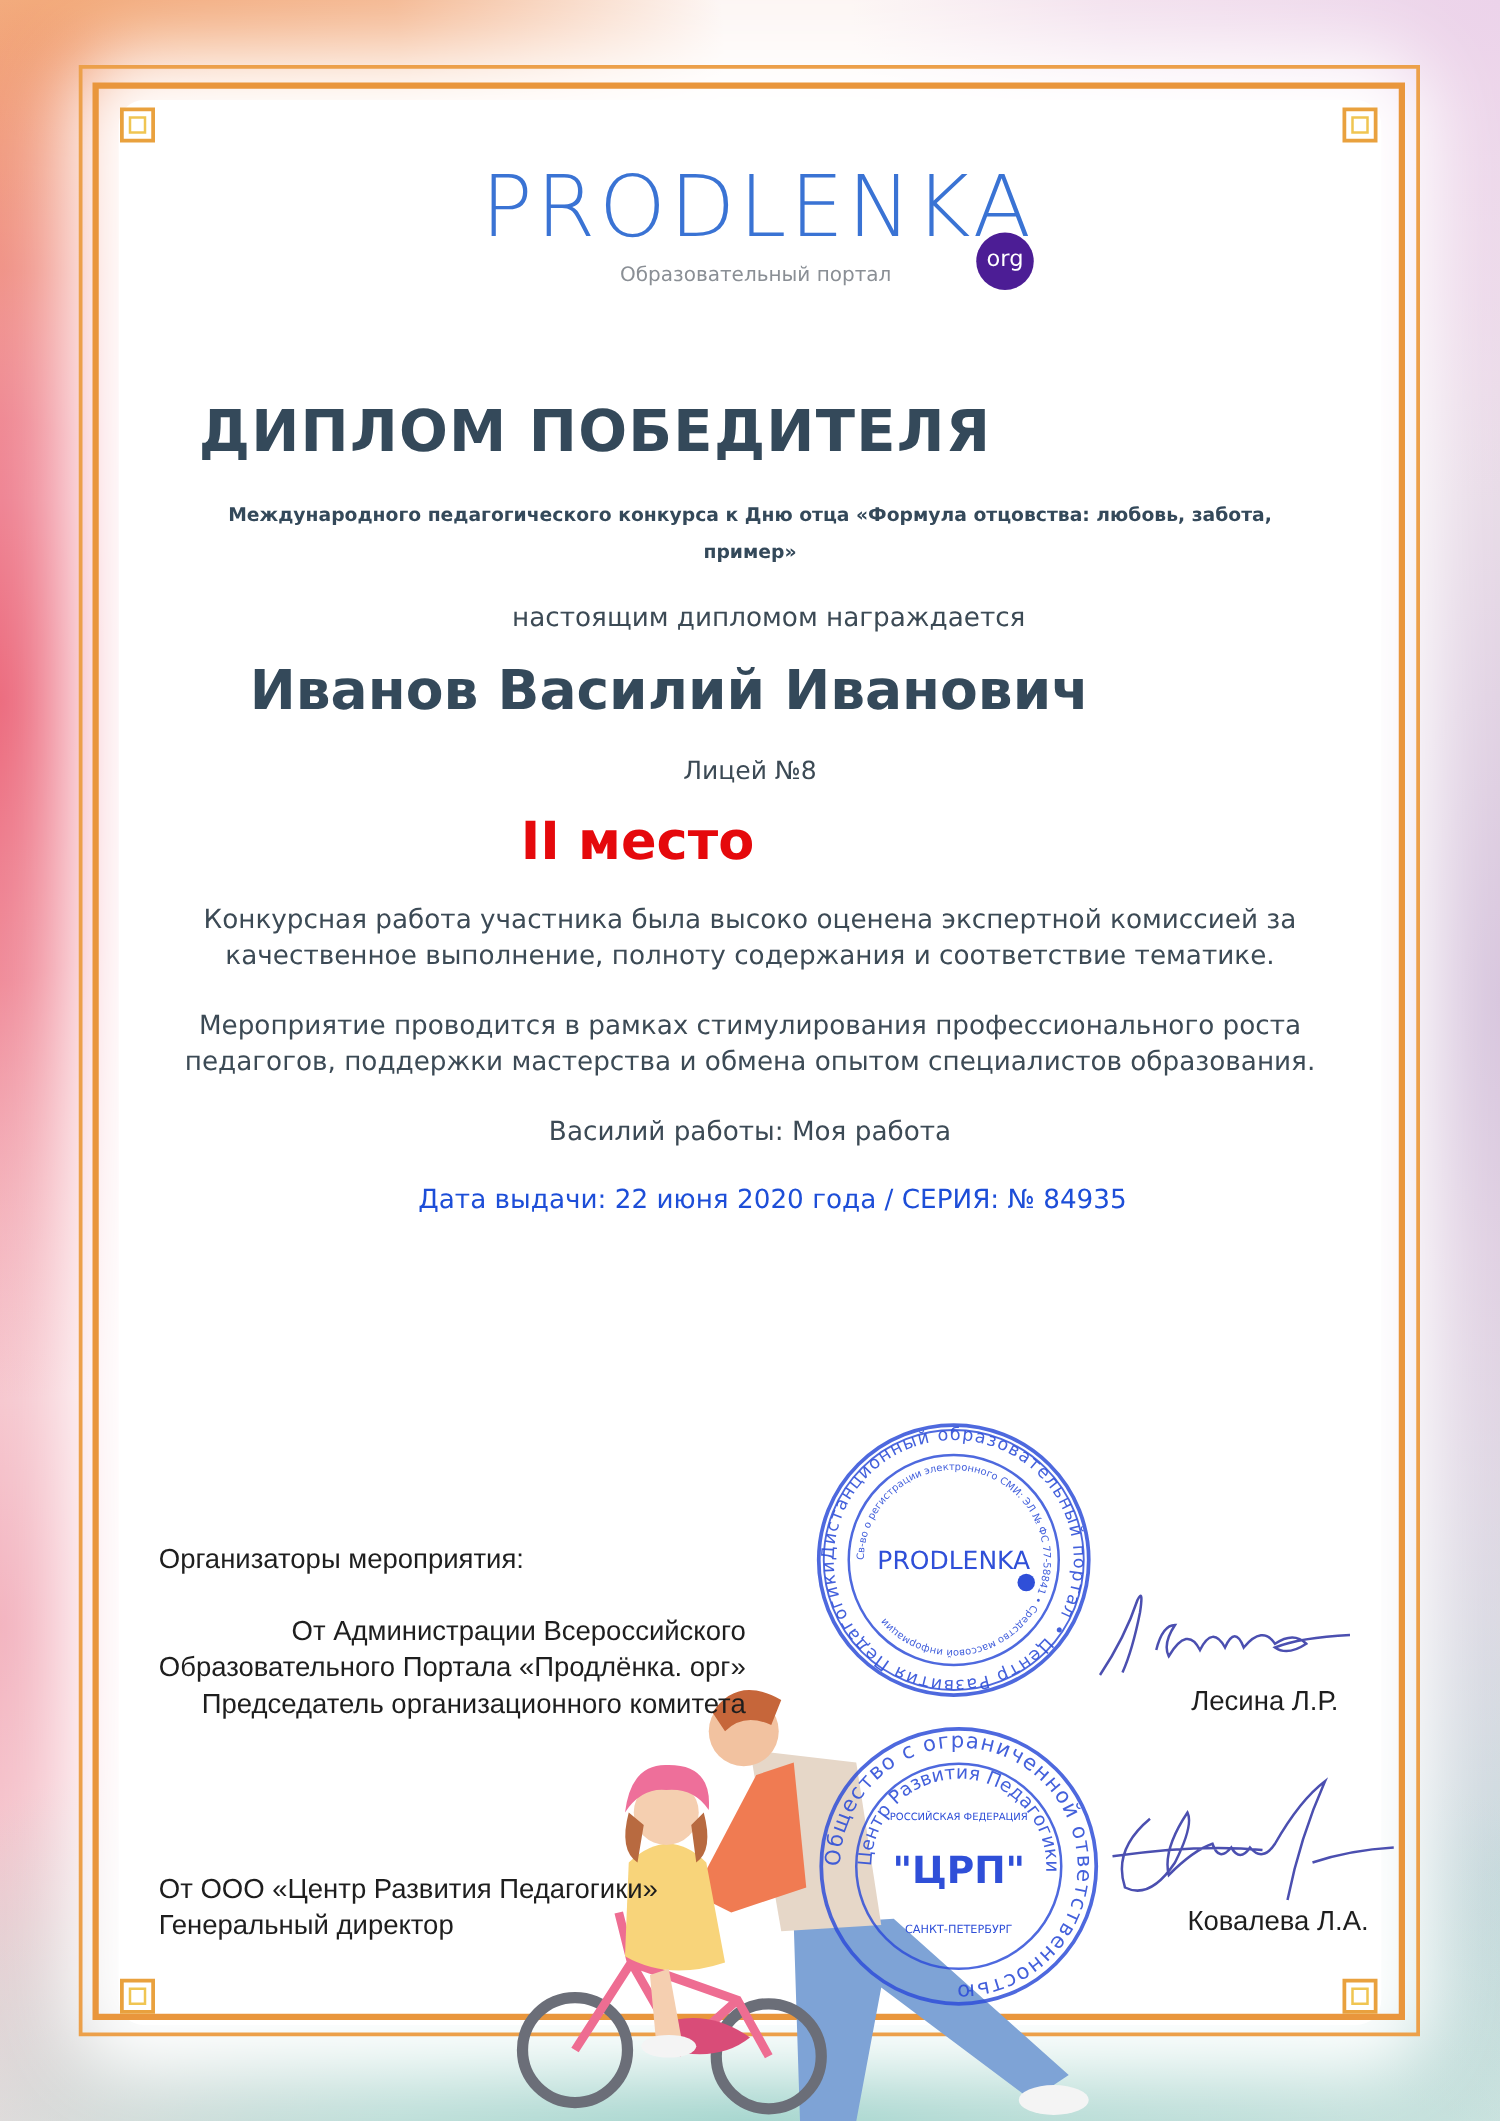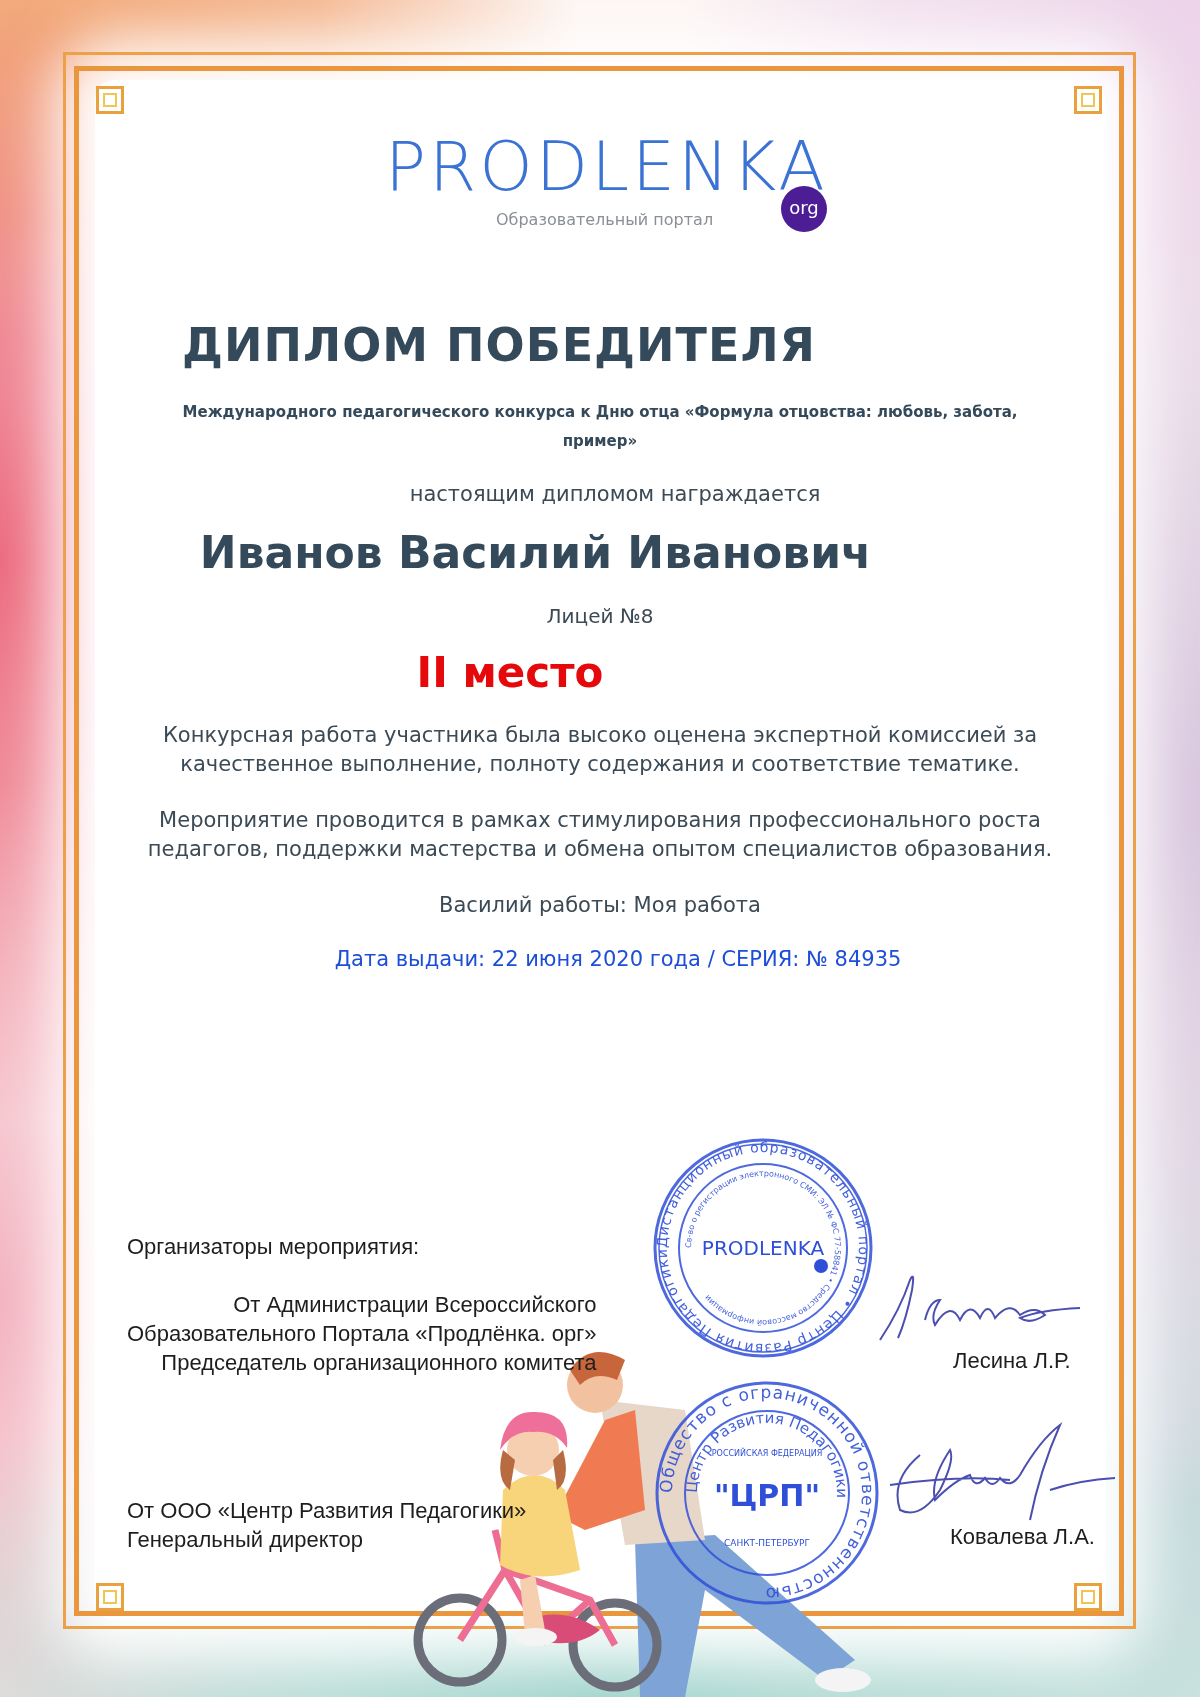--- a/index.html
+++ b/index.html
@@ -48,21 +48,21 @@
     position: absolute; left: 0; top: 0;
     font-family: "DejaVu Sans", sans-serif; font-weight: 300;
     font-size: 68px; letter-spacing: 3px; color: #3a73d4; line-height: 78px;
   }
   .logo-sub { position: absolute; left: 92px; top: 82px; font-size: 16px; color: #8a8f95; margin-left: 19px; }
   .logo-org {
     position: absolute; left: 396px; top: 58px; width: 46px; height: 46px; border-radius: 50%;
     background: #4c1d95; color: #fff; font-size: 18px; line-height: 44px; text-align: center;
   }
 
-  .title { position: absolute; left: 0; width: 952px; top: 318px; font-size: 46px; font-weight: bold; color: #34495a; letter-spacing: 1px; padding-left: 23px; }
+  .title { position: absolute; left: 0; width: 952px; top: 318px; font-size: 46px; font-weight: bold; color: #34495a; letter-spacing: 1px; }
   .subtitle { position: absolute; left: 180px; width: 840px; top: 398px; font-size: 15px; font-weight: bold; line-height: 29px; color: #34495a; }
   .awarded { position: absolute; left: 0; width: 1200px; top: 482px; font-size: 21px; color: #3c4a55; padding-left: 15px; }
   .recipient { position: absolute; left: 0; width: 1071px; top: 527px; font-size: 44px; font-weight: bold; color: #34495a; }
   .school { position: absolute; left: 0; width: 1200px; top: 604px; font-size: 20px; color: #3c4a55; }
   .place { position: absolute; left: 0; width: 1020px; top: 648px; font-size: 42px; font-weight: bold; color: #e5090c; }
   .para { position: absolute; left: 140px; width: 920px; font-size: 21px; line-height: 29px; color: #3c4a55; }
   .p1 { top: 721px; }
   .p2 { top: 806px; }
   .workname { position: absolute; left: 0; width: 1200px; top: 893px; font-size: 21px; color: #3c4a55; }
   .issue { position: absolute; left: 0; width: 1200px; top: 947px; font-size: 21px; color: #1d4ed8; padding-left: 18px; }

